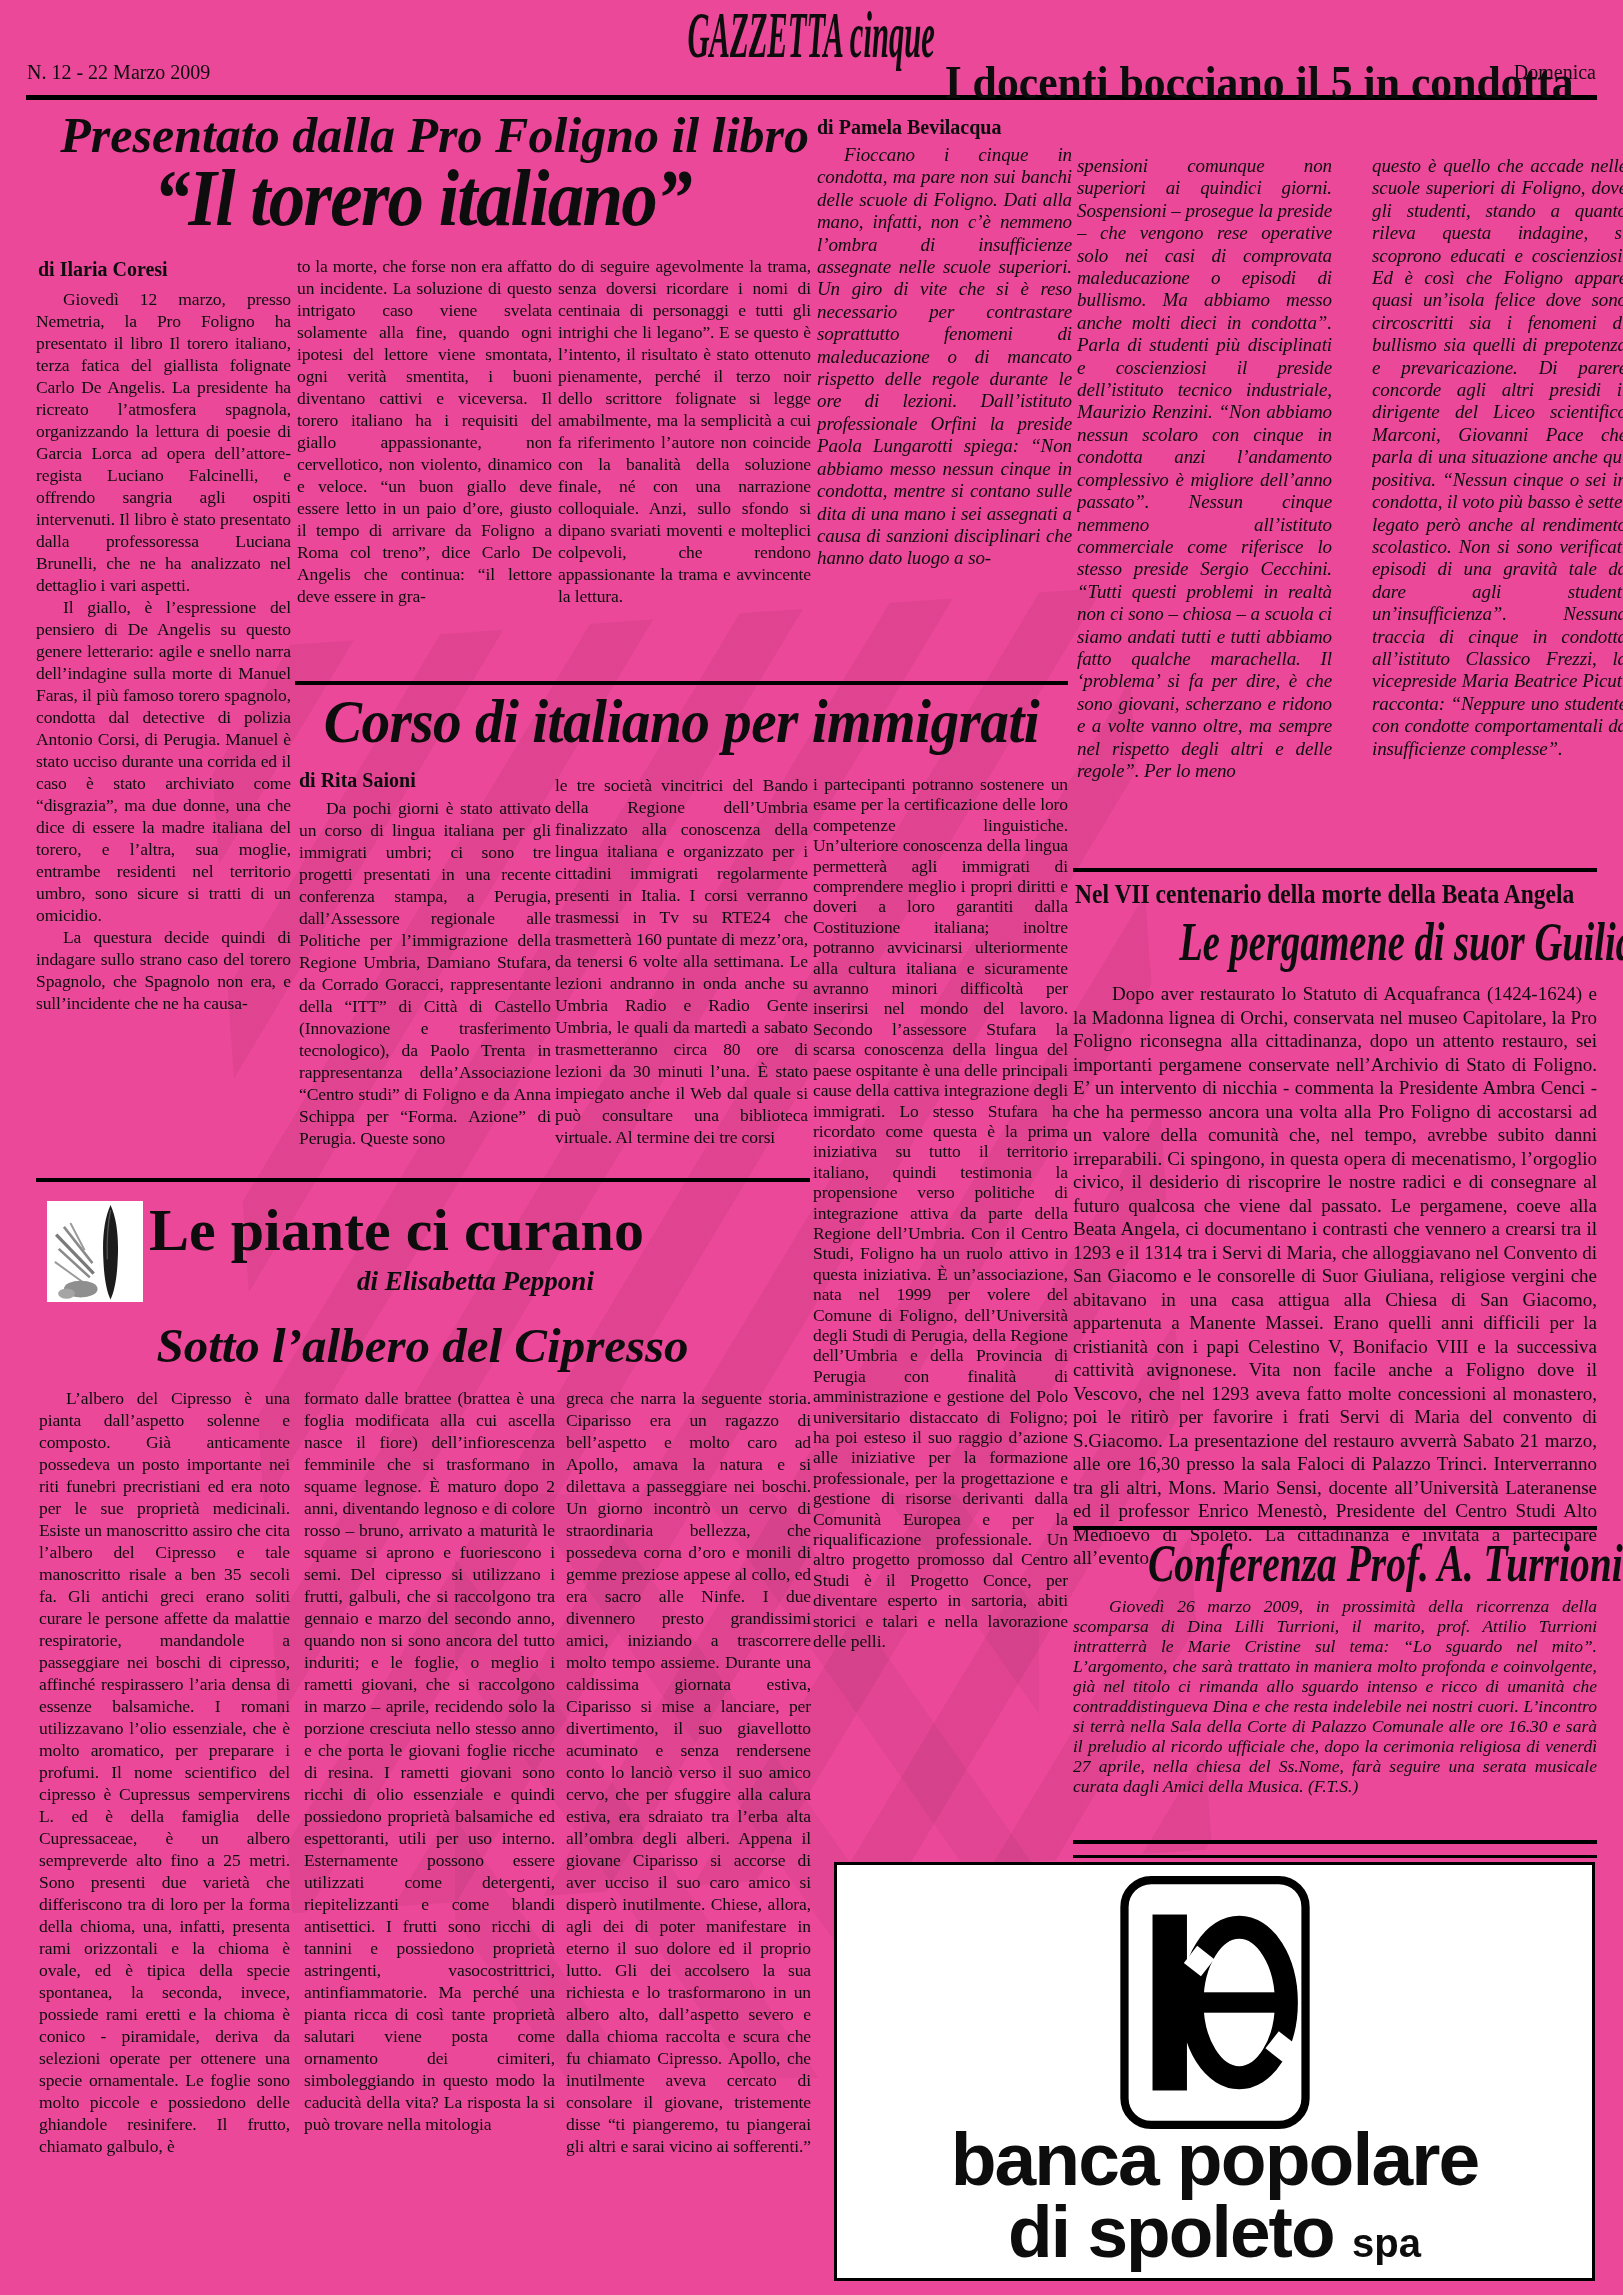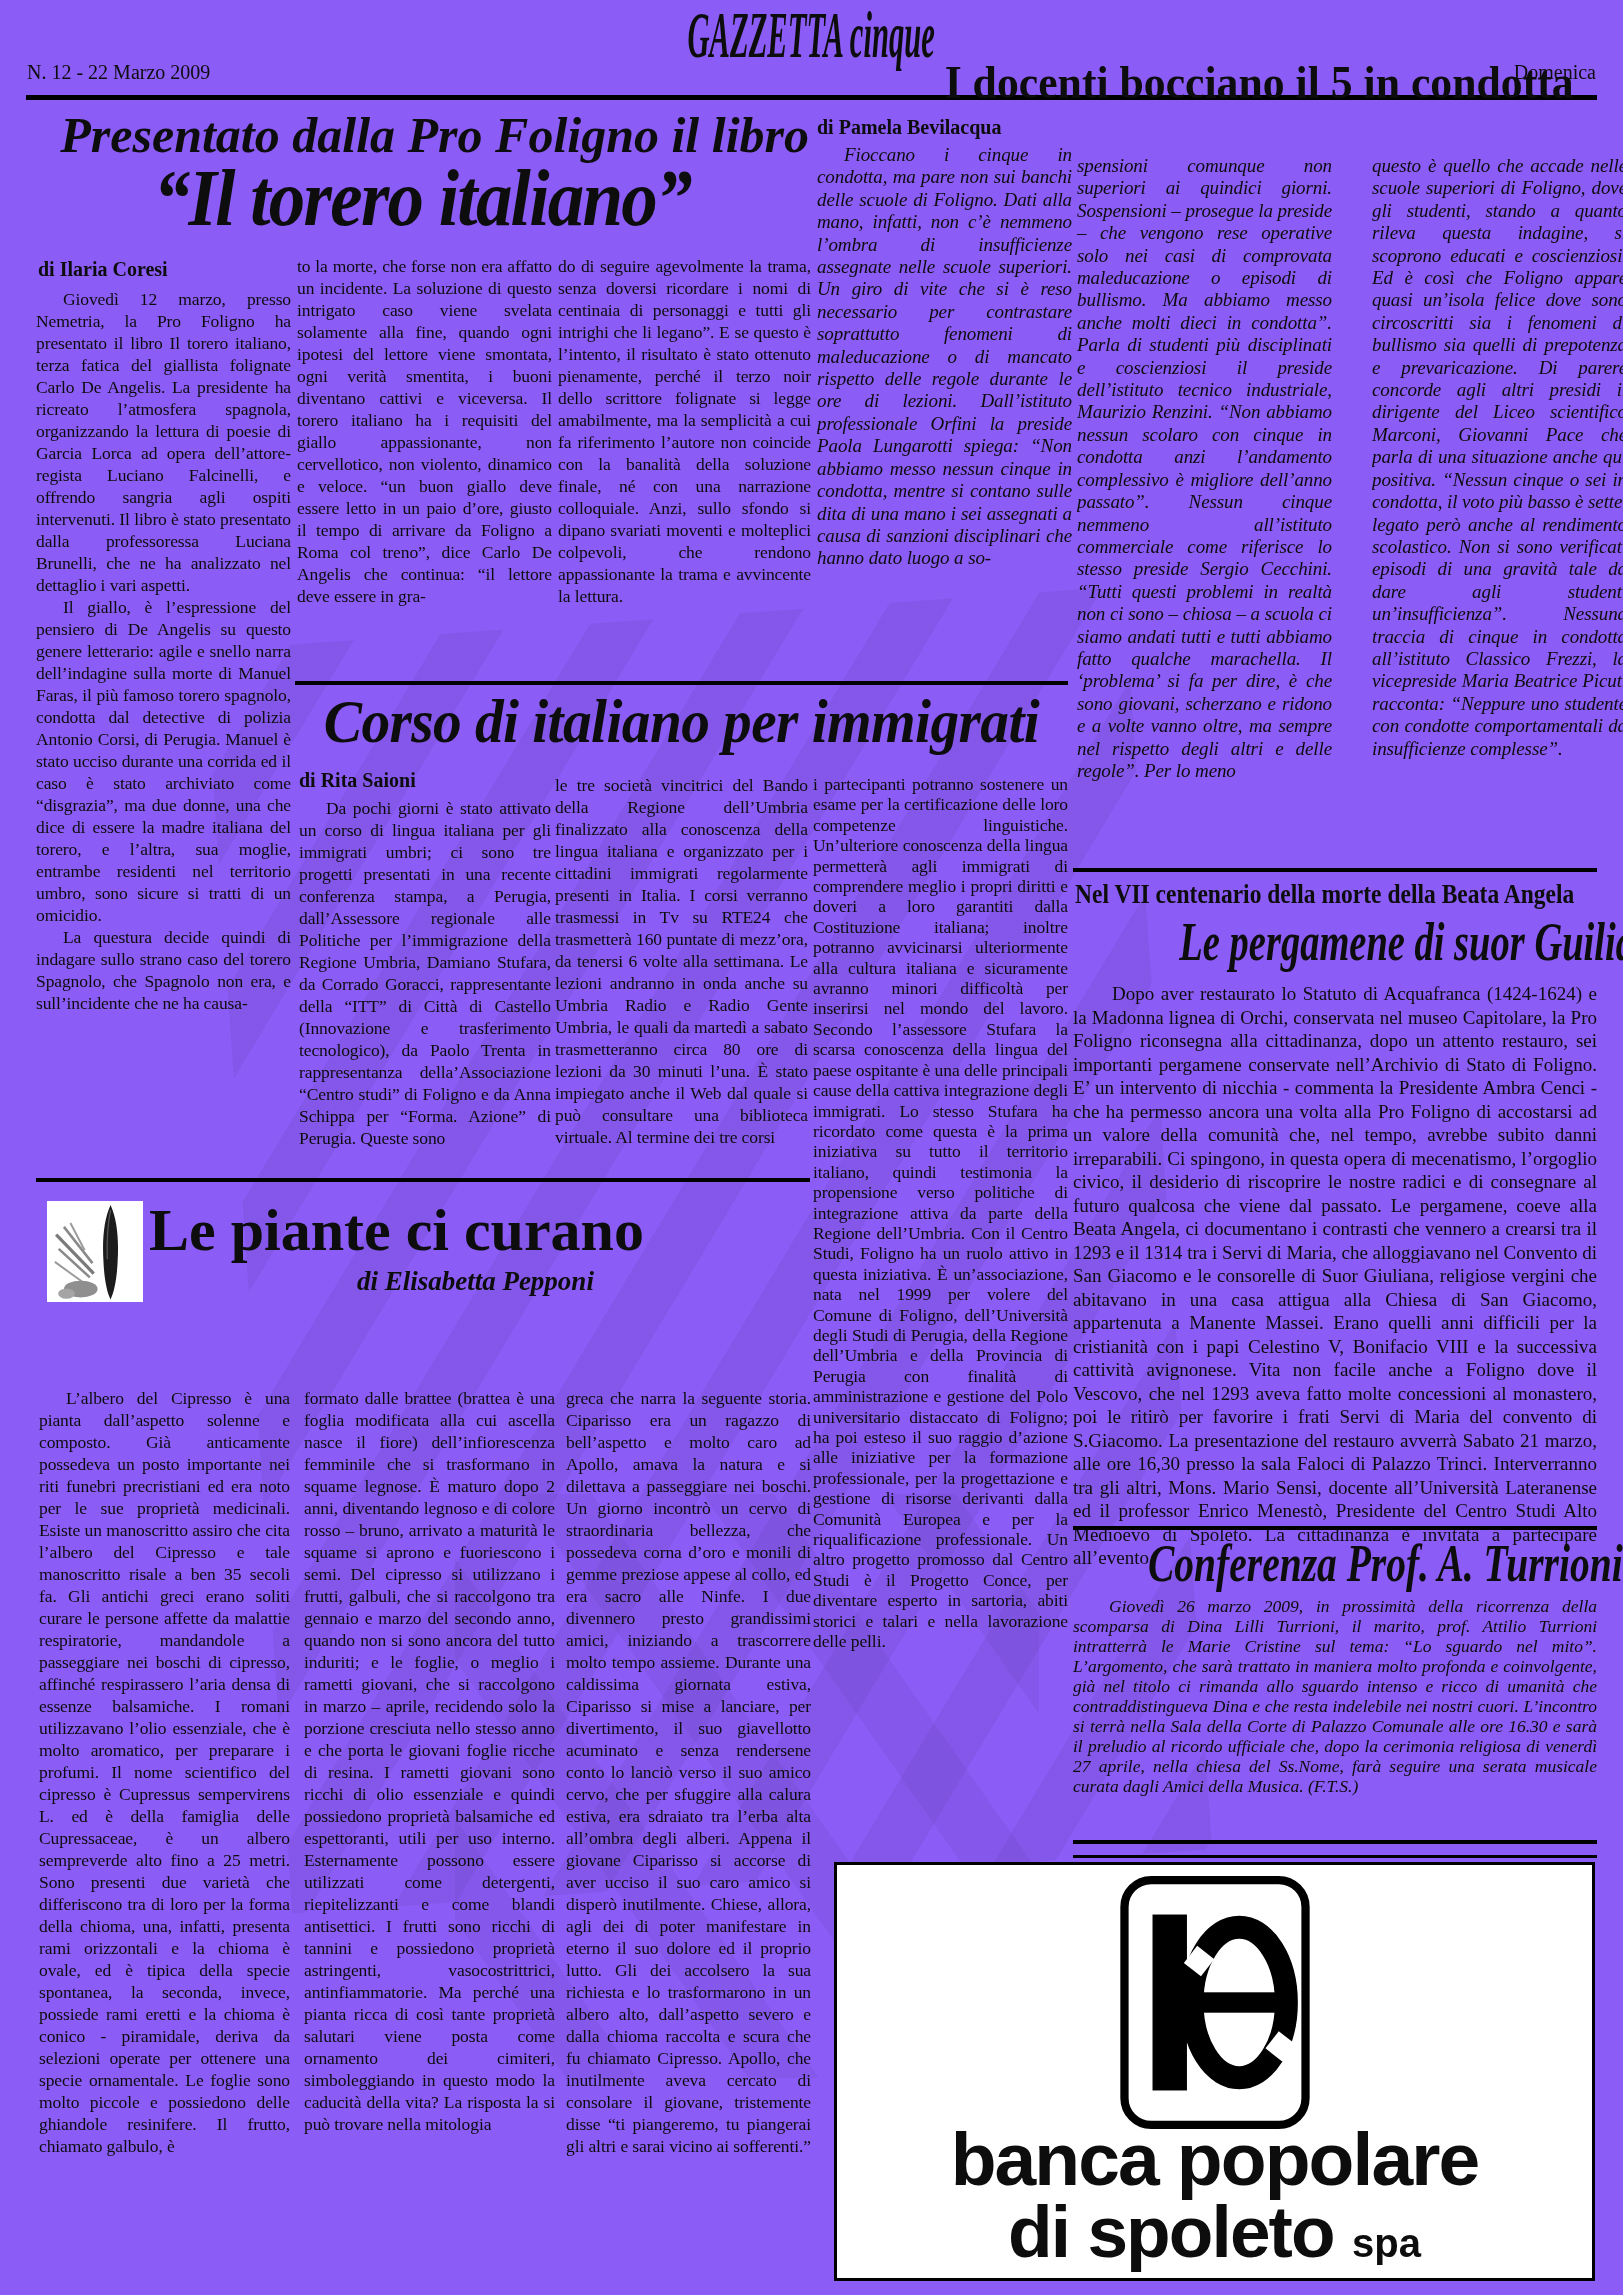--- a/index.html
+++ b/index.html
@@ -1,16 +1,16 @@
 <!DOCTYPE html>
 <html lang="it" style="font-size:10.4px"><head>
 <meta charset="utf-8">
 <style>
   html,body{margin:0;padding:0;background:#777;}
-  .page{position:relative;width:1623px;height:2295px;margin:0 auto;background:#8b5cf6;
+  .page{position:relative;width:1623px;height:2295px;margin:0 auto;background:#ec4899;
         font-family:"Liberation Serif",serif;color:#0d0d0d;overflow:hidden;}
   
   .watermark{position:absolute;left:247px;top:617px;width:922px;height:1266px;
     background:repeating-linear-gradient(125deg,rgba(0,0,0,0) 0 71px,rgba(0,0,0,0.05) 71px 123px);
     transform:rotate(-4deg);pointer-events:none;}
   .watermark2{position:absolute;left:455px;top:1494px;width:584px;height:584px;
     background:repeating-linear-gradient(55deg,rgba(0,0,0,0) 0 91px,rgba(0,0,0,0.045) 91px 149px);
     pointer-events:none;}
   
   .hdr-issue{position:absolute;left:27px;top:61px;font-size:20px;}
@@ -170,20 +170,21 @@
         <line x1="12" y1="94" x2="56" y2="126" stroke="#9a9a9a" stroke-width="3"></line>
         <ellipse cx="52" cy="136" rx="26" ry="13" fill="#8f8f8f"></ellipse>
         <ellipse cx="30" cy="143" rx="13" ry="8" fill="#a5a5a5"></ellipse>
         <path d="M98,6 C88,28 85,58 87,92 C88,118 92,140 98,152 C104,140 108,118 109,92 C111,58 108,28 98,6 Z" fill="#1c1c1c"></path>
         <path d="M98,14 C94,34 92,60 93,90" stroke="#555" stroke-width="2" fill="none"></path>
       </svg>
     </div>
     <div class="piante-title">Le piante ci curano</div>
     <div class="piante-byline">di Elisabetta Pepponi</div>
   </div>
+  <div class="piante-subhead">Sotto l’albero del Cipresso</div>
   <div class="body-col" style="left:39px;top:1387px;width:251px;height:899px;">
       <p>L’albero del Cipresso è una pianta dall’aspetto solenne e composto. Già anticamente possedeva un posto importante nei riti funebri precristiani ed era noto per le sue proprietà medicinali. Esiste un manoscritto assiro che cita l’albero del Cipresso e tale manoscritto risale a ben 35 secoli fa. Gli antichi greci erano soliti curare le persone affette da malattie respiratorie, mandandole a passeggiare nei boschi di cipresso, affinché respirassero l’aria densa di essenze balsamiche. I romani utilizzavano l’olio essenziale, che è molto aromatico, per preparare i profumi. Il nome scientifico del cipresso è Cupressus sempervirens L. ed è della famiglia delle Cupressaceae, è un albero sempreverde alto fino a 25 metri. Sono presenti due varietà che differiscono tra di loro per la forma della chioma, una, infatti, presenta rami orizzontali e la chioma è ovale, ed è tipica della specie spontanea, la seconda, invece, possiede rami eretti e la chioma è conico - piramidale, deriva da selezioni operate per ottenere una specie ornamentale. Le foglie sono molto piccole e possiedono delle ghiandole resinifere. Il frutto, chiamato galbulo, è</p>
     </div>
   <div class="body-col" style="left:304px;top:1387px;width:251px;height:899px;">
       <p class="cont">formato dalle brattee (brattea è una foglia modificata alla cui ascella nasce il fiore) dell’infiorescenza femminile che si trasformano in squame legnose. È maturo dopo 2 anni, diventando legnoso e di colore rosso – bruno, arrivato a maturità le squame si aprono e fuoriescono i semi. Del cipresso si utilizzano i frutti, galbuli, che si raccolgono tra gennaio e marzo del secondo anno, quando non si sono ancora del tutto induriti; e le foglie, o meglio i rametti giovani, che si raccolgono in marzo – aprile, recidendo solo la porzione cresciuta nello stesso anno e che porta le giovani foglie ricche di resina. I rametti giovani sono ricchi di olio essenziale e quindi possiedono proprietà balsamiche ed espettoranti, utili per uso interno. Esternamente possono essere utilizzati come detergenti, riepitelizzanti e come blandi antisettici. I frutti sono ricchi di tannini e possiedono proprietà astringenti, vasocostrittrici, antinfiammatorie. Ma perché una pianta ricca di così tante proprietà salutari viene posta come ornamento dei cimiteri, simboleggiando in questo modo la caducità della vita? La risposta la si può trovare nella mitologia</p>
     </div>
   <div class="body-col" style="left:566px;top:1387px;width:245px;height:899px;">
       <p class="cont">greca che narra la seguente storia. Ciparisso era un ragazzo di bell’aspetto e molto caro ad Apollo, amava la natura e si dilettava a passeggiare nei boschi. Un giorno incontrò un cervo di straordinaria bellezza, che possedeva corna d’oro e monili di gemme preziose appese al collo, ed era sacro alle Ninfe. I due divennero presto grandissimi amici, iniziando a trascorrere molto tempo assieme. Durante una caldissima giornata estiva, Ciparisso si mise a lanciare, per divertimento, il suo giavellotto acuminato e senza rendersene conto lo lanciò verso il suo amico cervo, che per sfuggire alla calura estiva, era sdraiato tra l’erba alta all’ombra degli alberi. Appena il giovane Ciparisso si accorse di aver ucciso il suo caro amico si disperò inutilmente. Chiese, allora, agli dei di poter manifestare in eterno il suo dolore ed il proprio lutto. Gli dei accolsero la sua richiesta e lo trasformarono in un albero alto, dall’aspetto severo e dalla chioma raccolta e scura che fu chiamato Cipresso. Apollo, che inutilmente aveva cercato di consolare il giovane, tristemente disse “ti piangeremo, tu piangerai gli altri e sarai vicino ai sofferenti.”</p>
     </div>
 

